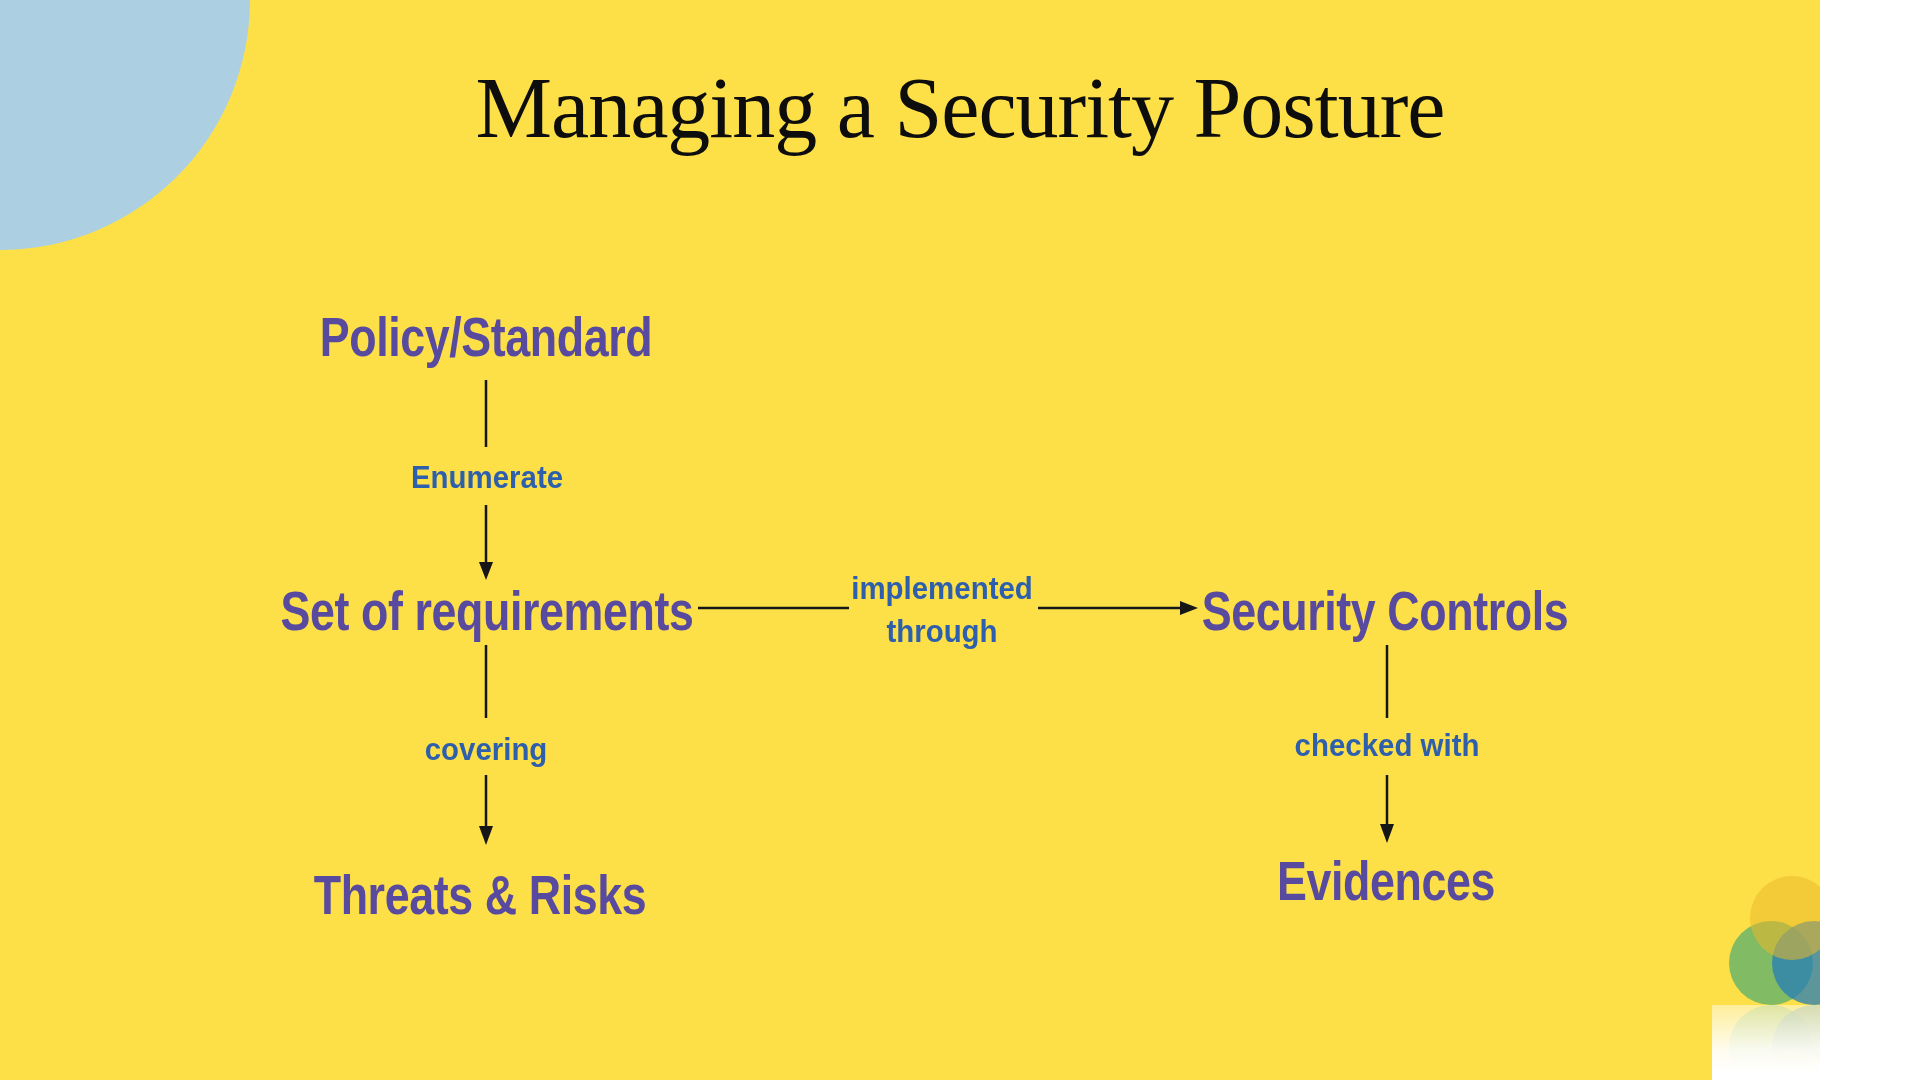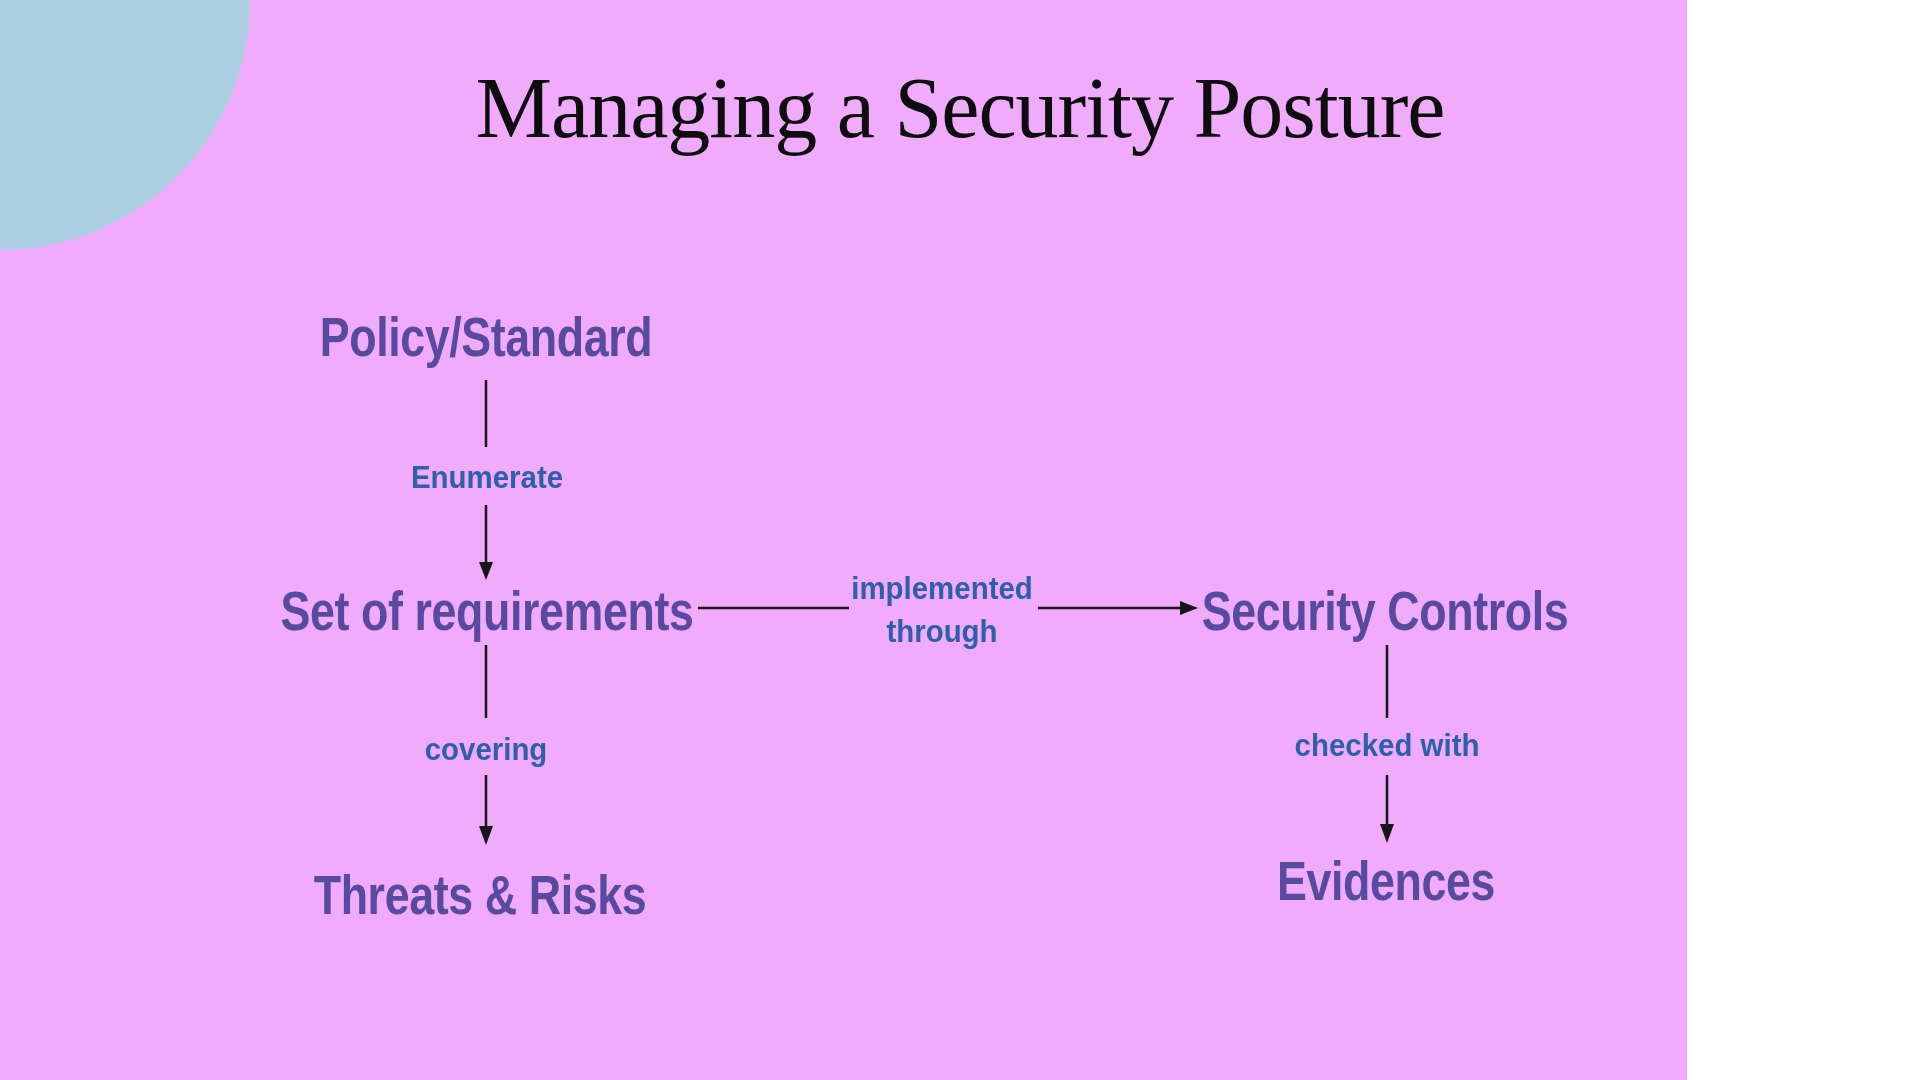--- a/index.html
+++ b/index.html
@@ -1,18 +1,18 @@
 <!DOCTYPE html>
 <html><head>
 <meta charset="utf-8">
 <style>
   html,body{margin:0;padding:0;background:#ffffff;}
   .slide{
-    position:relative;width:1687px;height:1080px;overflow:hidden;
-    background:#f0abfc;font-family:"Liberation Sans",sans-serif;
+    position:relative;width:1820px;height:1080px;overflow:hidden;
+    background:#fde047;font-family:"Liberation Sans",sans-serif;
   }
   
   .corner-deco{
     position:absolute;left:-250px;top:-250px;width:500px;height:500px;
     border-radius:50%;background:#acd0e2;
   }
   
   .title{
     position:absolute;left:960px;top:58px;transform:translateX(-50%);
     font-family:"Liberation Serif",serif;font-size:86px;font-weight:400;

